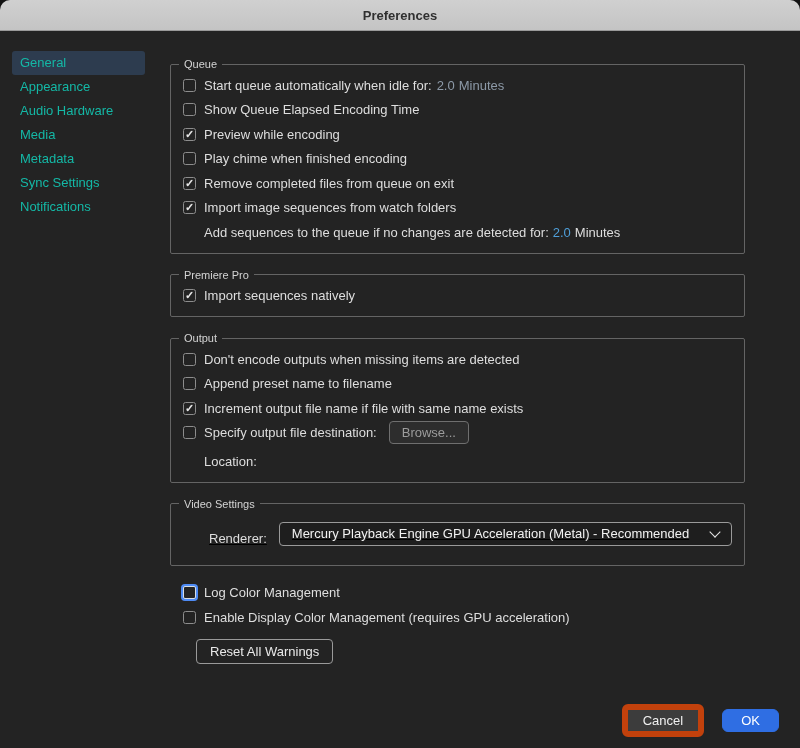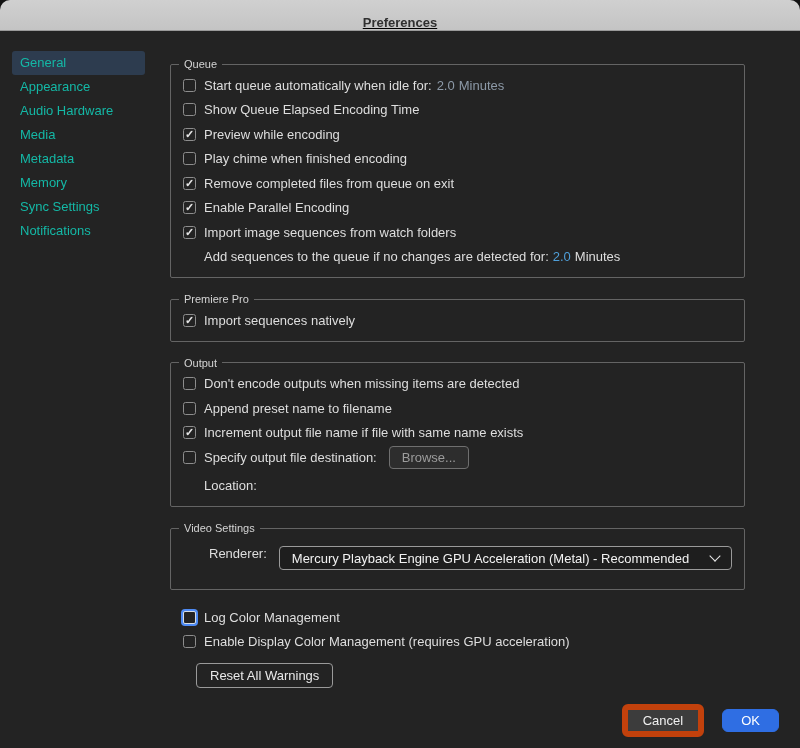--- a/index.html
+++ b/index.html
@@ -6,23 +6,22 @@
   body{
     width:800px;height:748px;background:#131313;
     font-family:"Liberation Sans",sans-serif;position:relative;overflow:hidden;
   }
   .window{
     position:absolute;inset:0;background:#232323;
     border-radius:10px 10px 0 0;overflow:hidden;
   }
   .titlebar{
     height:30px;background:linear-gradient(#d0d0d0,#c4c4c4);
-    display:flex;align-items:flex-end;justify-content:center;
+    display:flex;align-items:center;justify-content:center;
     border-bottom:1px solid #9a9a9a;
-    text-decoration:underline;
   }
   .titlebar .title{font-size:13px;font-weight:bold;color:#303030;}
   .body-row{display:flex;height:calc(100% - 31px);}
   
   .sidebar{width:160px;padding:20px 0 0 12px;box-sizing:border-box;flex-shrink:0;}
   .side-item{
     width:133px;height:24px;line-height:24px;box-sizing:border-box;
     padding-left:8px;font-size:13px;color:#14b8a6;border-radius:3px;cursor:default;
   }
   .side-item.selected{background:var(--sidebar-selected,#2d3c4f);}
@@ -47,21 +46,21 @@
   .hot{color:var(--hot-text,#4f9fd9);margin:0 4px;white-space:nowrap;}
   .indent{margin-left:21px;}
   .loc{margin-top:4px;}
   
   .btn{font-family:"Liberation Sans",sans-serif;font-size:13px;cursor:default;}
   .btn.browse{background:#2d2d2d;border:1px solid #6f6f6f;color:#9c9c9c;border-radius:4px;padding:3px 12px;margin-left:12px;}
   .btn.reset{background:transparent;border:1px solid #9a9a9a;color:#e9e9e9;border-radius:4px;padding:4px 13px;margin:9px 0 0 13px;}
   .btn.cancel{background:#3c3c3c;border:6px solid #c2410c;color:#f0f0f0;border-radius:6px;padding:3px 15px;}
   .btn.ok{background:var(--ok-blue,#2f6ee3);border:1px solid var(--ok-blue,#2f6ee3);color:#ffffff;border-radius:6px;padding:3px 18px;min-width:46px;}
   
-  .renderer-row{display:flex;align-items:flex-start;padding:9px 0 11px 26px;}
+  .renderer-row{display:flex;align-items:flex-end;padding:9px 0 11px 26px;text-decoration:underline;}
   .renderer-row .lbl{font-size:13px;color:#dedede;margin-right:12px;}
   .dropdown{
     flex:1;height:24px;background:#1e1e1e;border:1px solid #9a9a9a;border-radius:4px;
     display:flex;align-items:center;padding:0 12px;box-sizing:border-box;cursor:default;
   }
   .dd-text{flex:1;font-size:13px;color:#f2f2f2;white-space:nowrap;overflow:hidden;}
   .chev{
     width:7px;height:7px;border-right:1.7px solid #e8e8e8;border-bottom:1.7px solid #e8e8e8;
     transform:rotate(45deg);margin-top:-4px;flex-shrink:0;
   }
@@ -78,21 +77,20 @@
   </div>
 
   <div class="body-row">
 
     <nav class="sidebar">
       <div class="side-item selected">General</div>
       <div class="side-item">Appearance</div>
       <div class="side-item">Audio Hardware</div>
       <div class="side-item">Media</div>
       <div class="side-item">Metadata</div>
-      <div class="side-item">Memory</div>
       <div class="side-item">Sync Settings</div>
       <div class="side-item">Notifications</div>
     </nav>
 
     <main class="main">
 
       <fieldset class="group">
         <legend>Queue</legend>
         <div class="row">
           <span class="checkbox"></span>
@@ -108,24 +106,20 @@
           <span class="checkbox checked"></span>
           <span class="lbl">Preview while encoding</span>
         </div>
         <div class="row">
           <span class="checkbox"></span>
           <span class="lbl">Play chime when finished encoding</span>
         </div>
         <div class="row">
           <span class="checkbox checked"></span>
           <span class="lbl">Remove completed files from queue on exit</span>
-        </div>
-        <div class="row">
-          <span class="checkbox checked"></span>
-          <span class="lbl">Enable Parallel Encoding</span>
         </div>
         <div class="row">
           <span class="checkbox checked"></span>
           <span class="lbl">Import image sequences from watch folders</span>
         </div>
         <div class="row indent">
           <span class="lbl">Add sequences to the queue if no changes are detected for:</span>
           <span class="hot">2.0</span>
           <span class="lbl">Minutes</span>
         </div>

